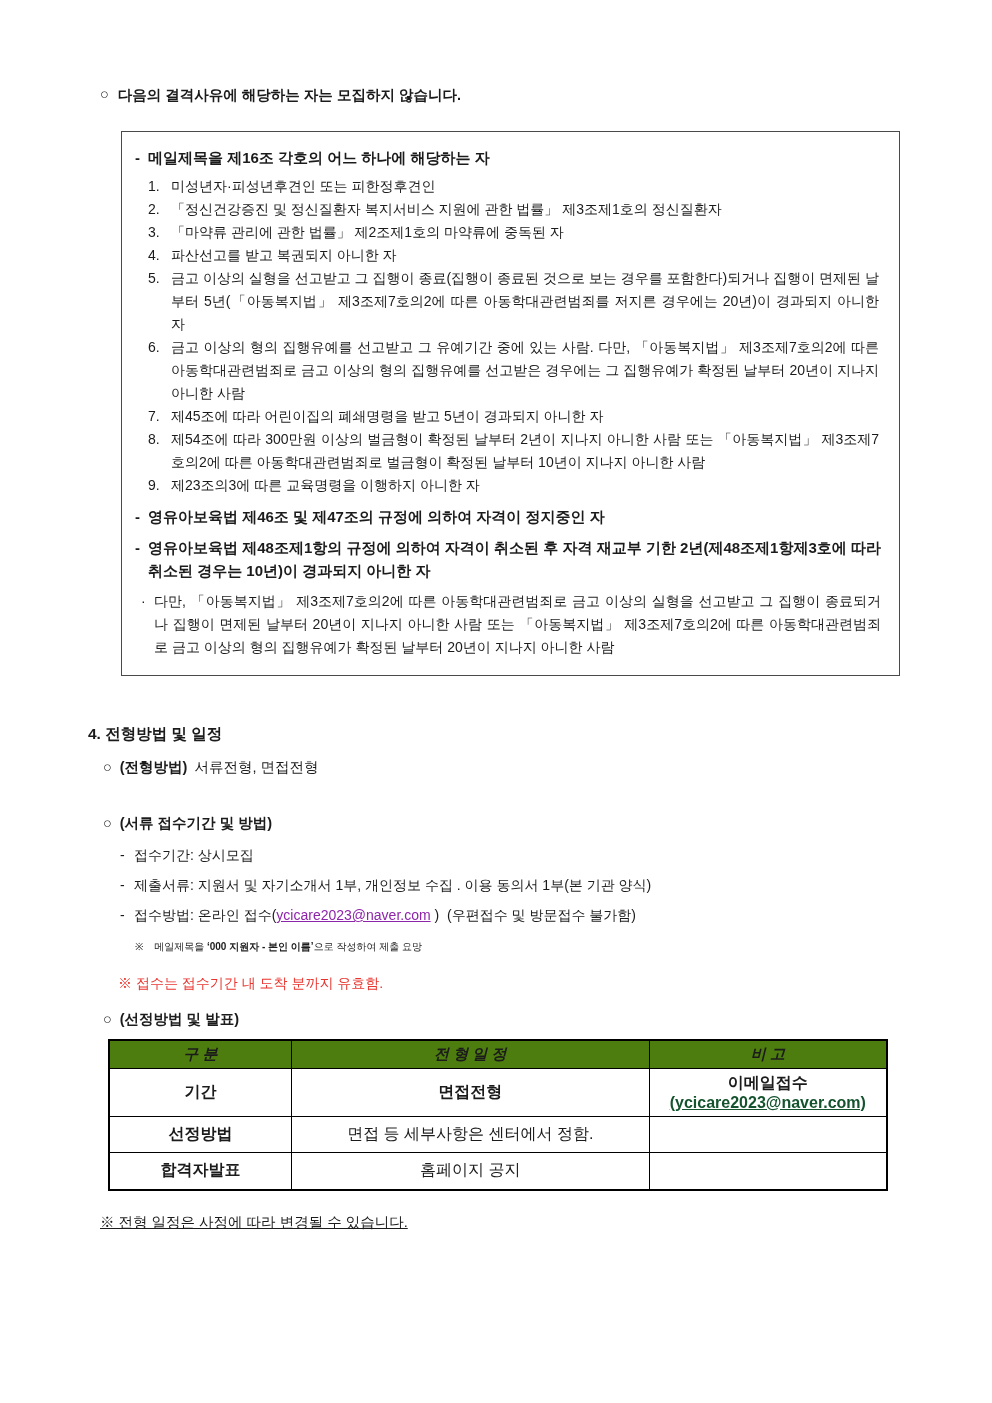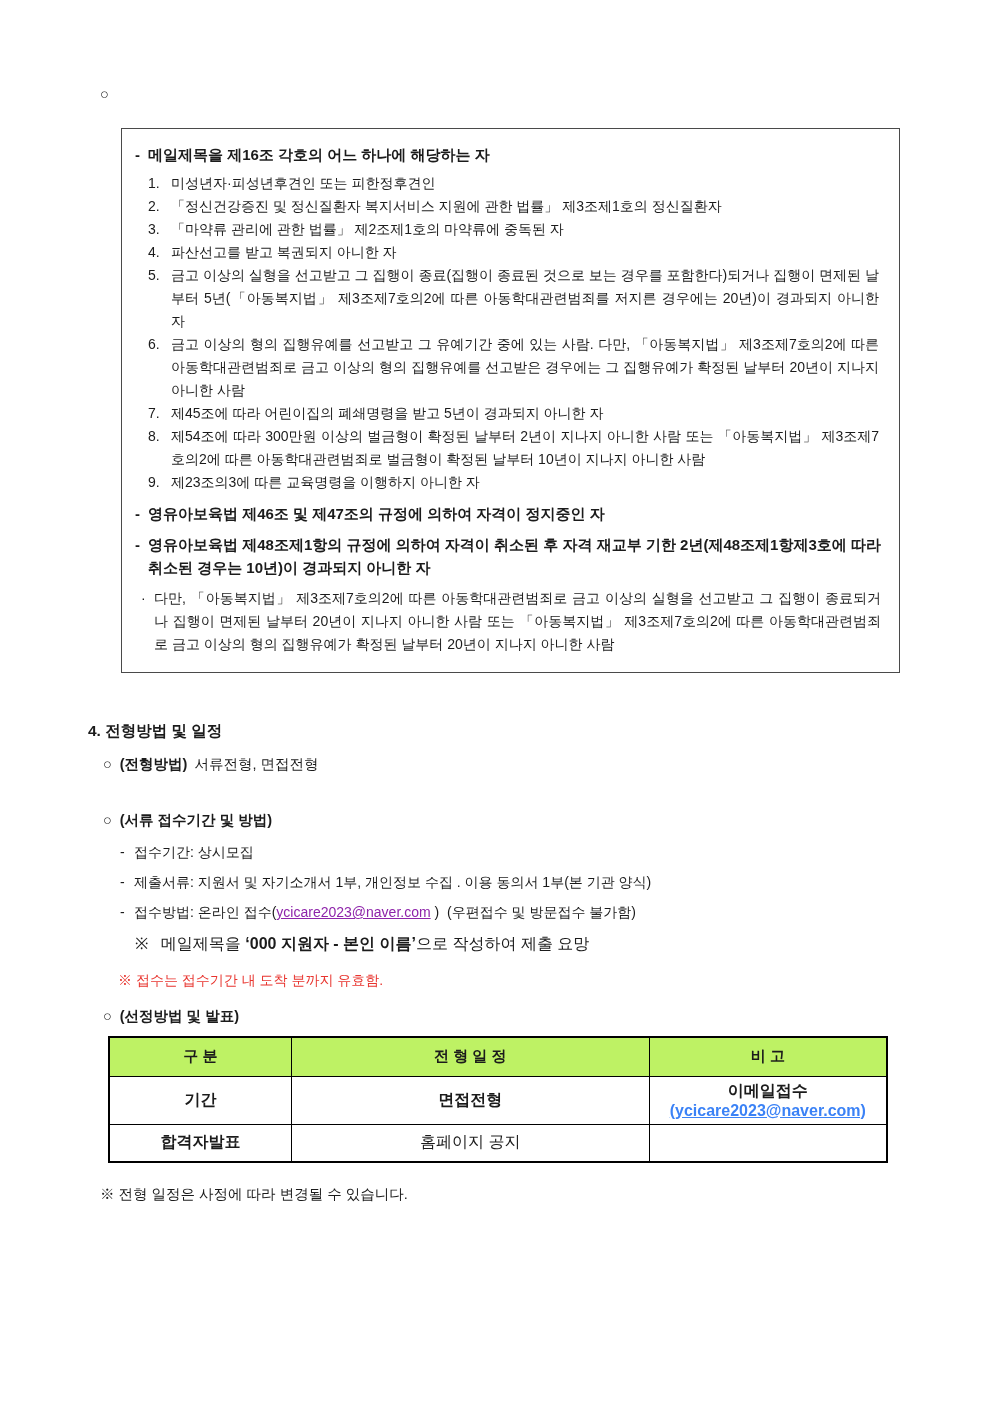--- a/index.html
+++ b/index.html
@@ -42,56 +42,57 @@
   .receipt-heading { margin-top:36px; }
   .select-heading { margin-top:16px; }
 
   .dash-line { margin-left:32px; display:flex; font-size:14px; line-height:20px; }
   .dash-line .dash { flex:0 0 14px; }
   .dl1 { margin-top:12px; }
   .dl2 { margin-top:10px; }
   .dl3 { margin-top:10px; }
 
   a.link-purple { color:#8e24aa; text-decoration:underline; }
-  .mail-line { margin-left:47px; margin-top:12px; font-size:16px; line-height:20px; }
+  .mail-line { margin-left:47px; margin-top:12px; font-size:10px; line-height:20px; }
   .mail-line .marker { margin-right:8px; }
   .mail-line .bold { font-weight:bold; }
 
   .red-note { color:#e8342e; font-size:14px; line-height:20px; }
   .red1 { margin-left:30px; margin-top:16px; }
   .red2 { margin-left:67px; margin-top:18px; }
 
   table.schedule {
     margin-left:20px; margin-top:10px;
     width:780px; border-collapse:collapse;
     border:2px solid #000;
   }
   table.schedule th, table.schedule td {
     border:1px solid #000; text-align:center; vertical-align:middle;
     font-size:16px; padding:2px 4px;
   }
   table.schedule th {
-    background:#bef264; height:39px; font-size:15px; font-weight:bold;
+    background:#4d7c0f; height:28px; font-size:15px; font-weight:bold;font-style:italic;
   }
   td.cat { font-weight:bold; }
   tr.r1 td { height:48px; }
   tr.r2 td { height:36px; }
   tr.r3 td { height:38px; }
   .cell-bold { font-weight:bold; }
-  a.link-blue { color:#3b82f6; font-weight:bold; text-decoration:underline;text-align:center; }
-
-  .footnote { margin-left:12px; margin-top:22px; font-size:14.5px; }
+  a.link-blue { color:#14532d; font-weight:bold; text-decoration:underline;text-align:center; }
+
+  .footnote { margin-left:12px; margin-top:22px; font-size:14.5px;text-decoration:underline; }
 </style>
 </head>
 <body>
 
 <div class="page">
 
   <div class="intro">
     <span class="bullet">○</span>
+    <span>다음의 결격사유에 해당하는 자는 모집하지 않습니다.</span>
   </div>
 
   <div class="law-box">
     <div class="law-heading h1">
       <span class="dash">-</span>
       <span class="htext">메일제목을 제16조 각호의 어느 하나에 해당하는 자</span>
     </div>
     <div class="law-items">
       <div class="law-item">
         <span class="no">1.</span>
@@ -200,20 +201,25 @@
     </thead>
     <tbody>
       <tr class="r1">
         <td class="cat">기간</td>
         <td class="cell-bold">면접전형</td>
         <td>
           <div class="cell-bold">이메일접수</div>
           <div><a href="#" class="link-blue">(ycicare2023@naver.com)</a></div>
         </td>
       </tr>
+      <tr class="r2">
+        <td class="cat">선정방법</td>
+        <td>면접 등 세부사항은 센터에서 정함.</td>
+        <td></td>
+      </tr>
       <tr class="r3">
         <td class="cat">합격자발표</td>
         <td>홈페이지 공지</td>
         <td></td>
       </tr>
     </tbody>
   </table>
 
   <div class="footnote">※ 전형 일정은 사정에 따라 변경될 수 있습니다.</div>
 

